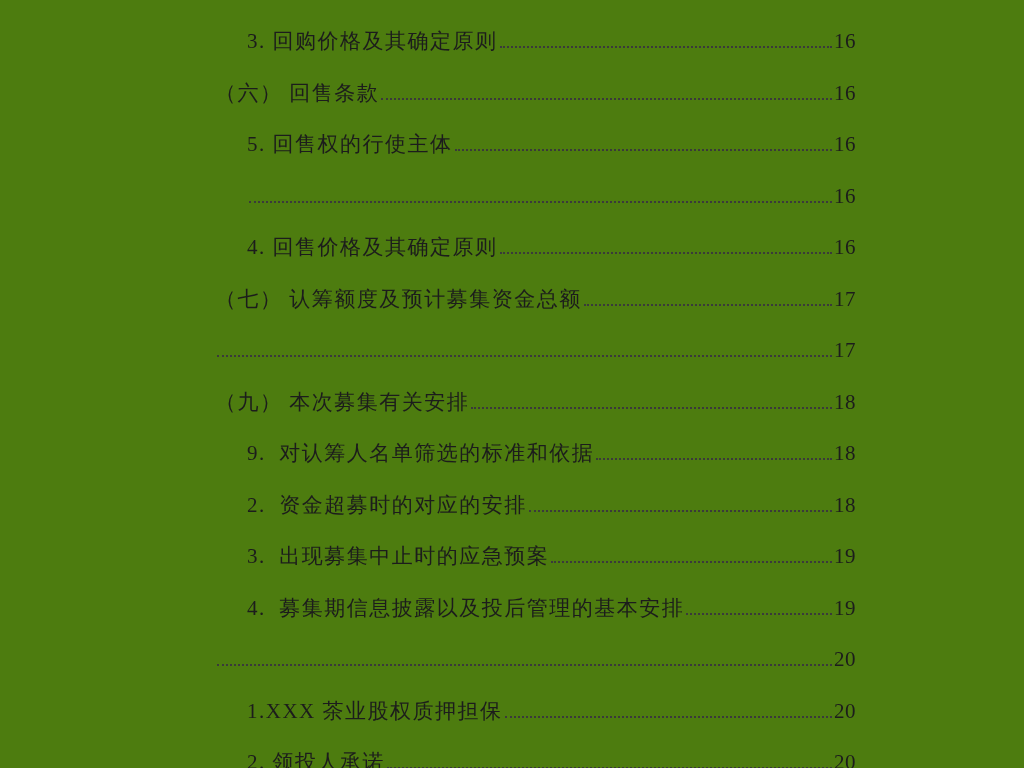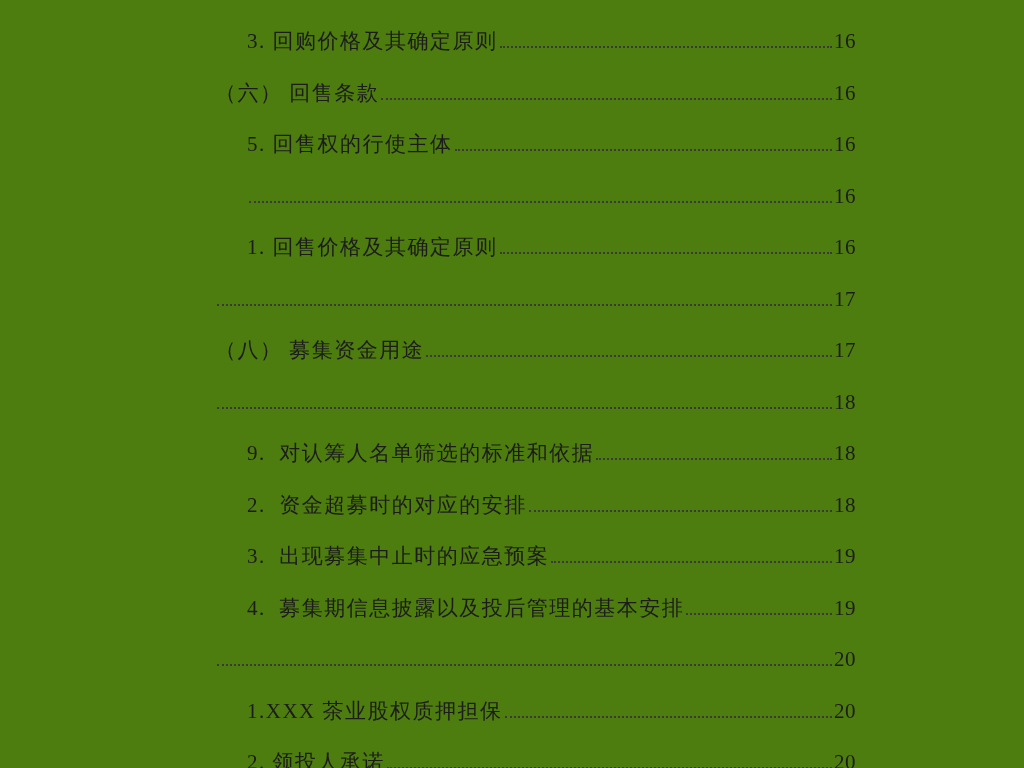--- a/index.html
+++ b/index.html
@@ -72,34 +72,35 @@
       <div class="row sub">
     <span class="title">5. 回售权的行使主体</span>
     <span class="dots"></span>
     <span class="pagenum">16</span>
   </div>
       <div class="row sub">
     <span class="dots"></span>
     <span class="pagenum">16</span>
   </div>
       <div class="row sub">
-    <span class="title">1. 回售价格及其确定原则</span>
+    <span class="title">4. 回售价格及其确定原则</span>
     <span class="dots"></span>
     <span class="pagenum">16</span>
+  </div>
+      <div class="row main">
+    <span class="title">（七） 认筹额度及预计募集资金总额</span>
+    <span class="dots"></span>
+    <span class="pagenum">17</span>
   </div>
       <div class="row main">
     <span class="dots"></span>
     <span class="pagenum">17</span>
   </div>
       <div class="row main">
-    <span class="title">（八） 募集资金用途</span>
-    <span class="dots"></span>
-    <span class="pagenum">17</span>
-  </div>
-      <div class="row main">
+    <span class="title">（九） 本次募集有关安排</span>
     <span class="dots"></span>
     <span class="pagenum">18</span>
   </div>
       <div class="row sub">
     <span class="title">9.  对认筹人名单筛选的标准和依据</span>
     <span class="dots"></span>
     <span class="pagenum">18</span>
   </div>
       <div class="row sub">
     <span class="title">2.  资金超募时的对应的安排</span>

